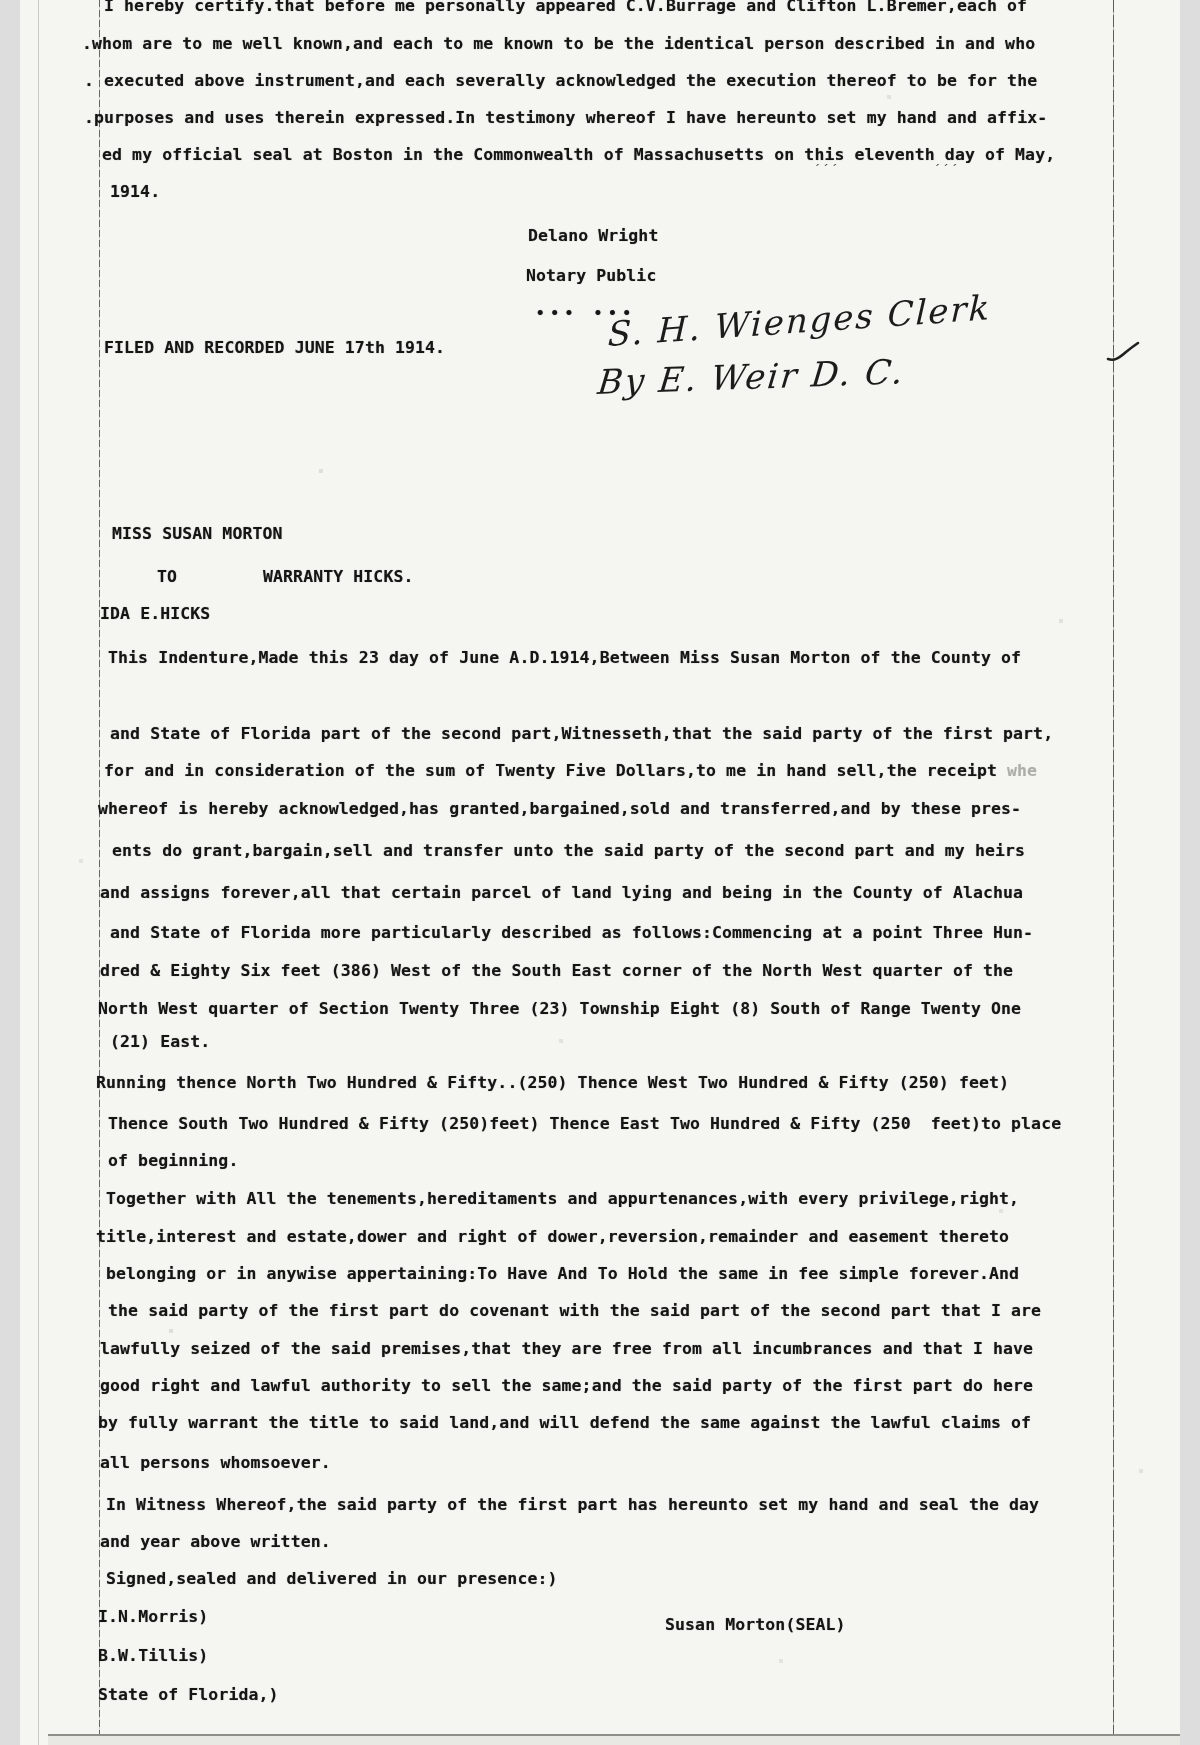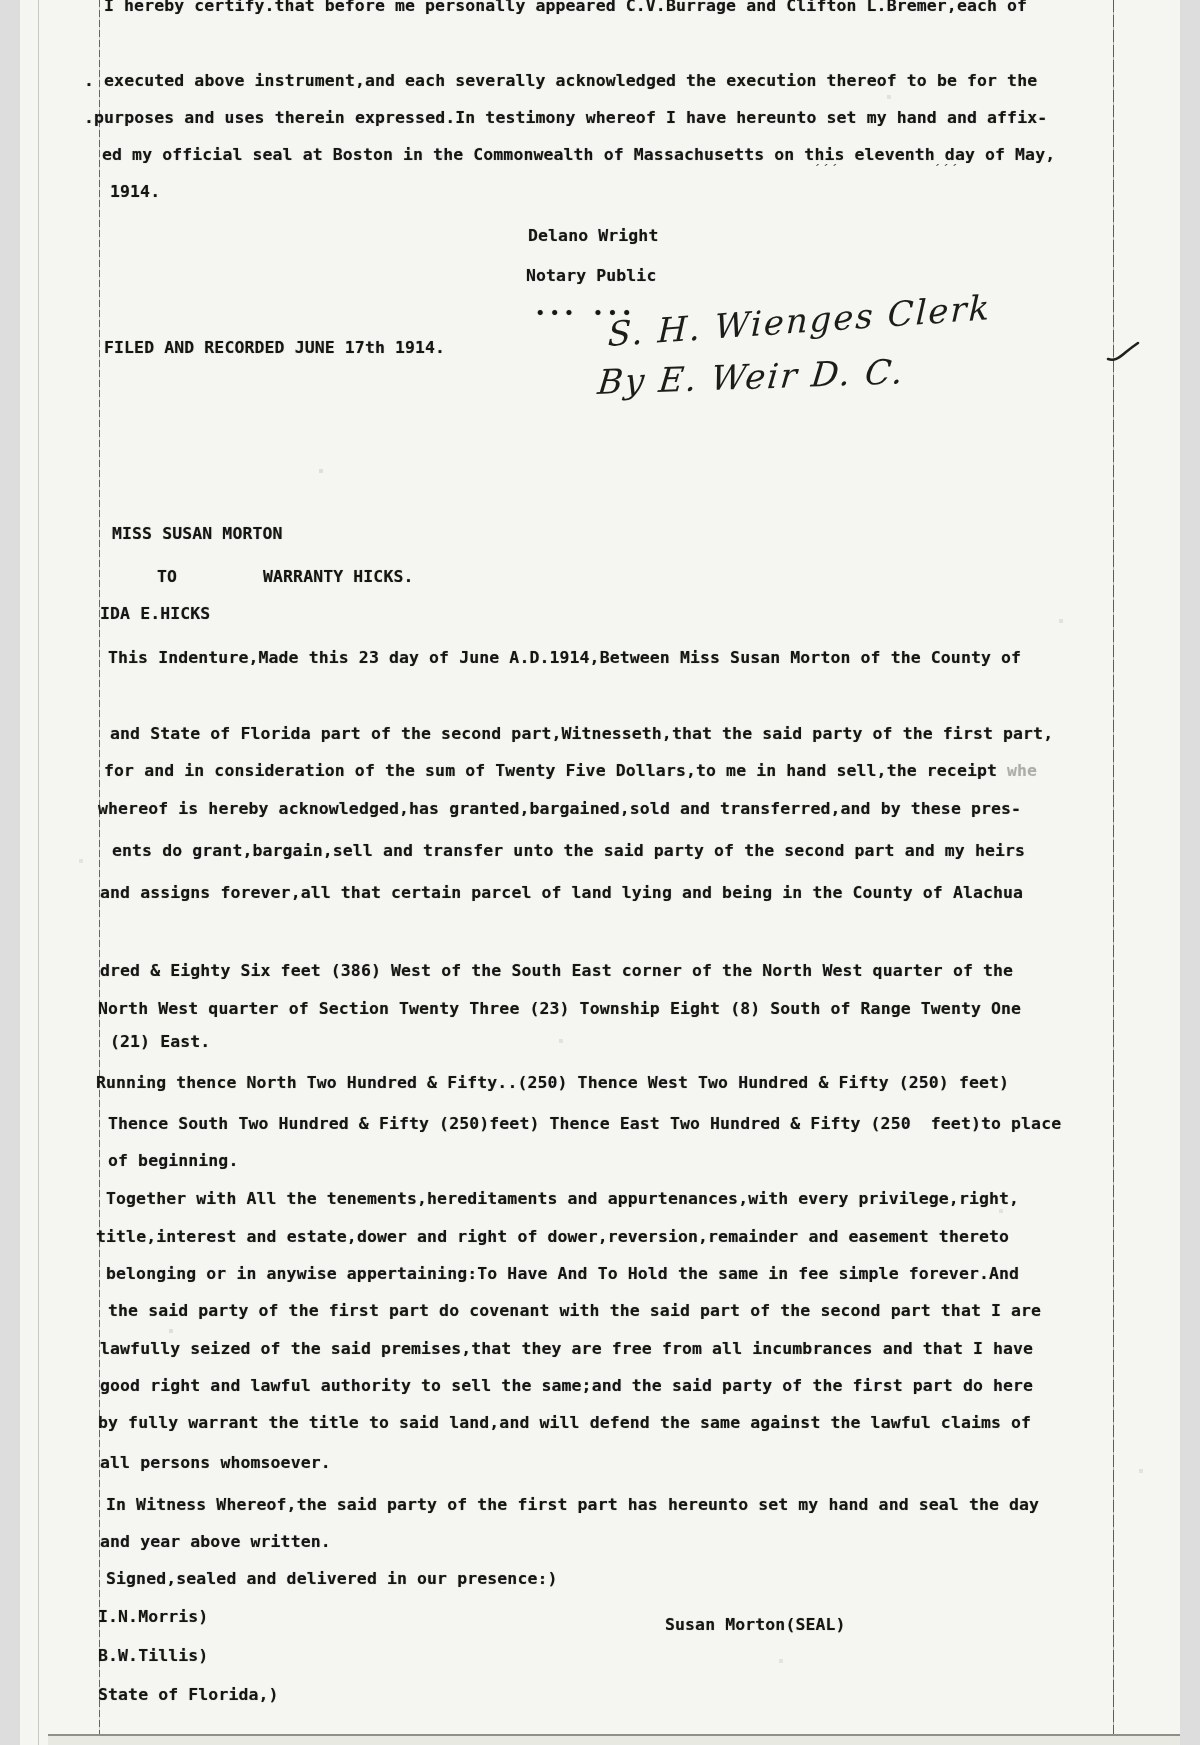--- a/index.html
+++ b/index.html
@@ -51,20 +51,21 @@
 <div class="page">
 
   <div class="vrule rule-faint-left"></div>
   <div class="vrule rule-left"></div>
   <div class="vrule rule-right"></div>
   <div class="vrule rule-faint-right"></div>
   <div class="bottom-band"></div>
   <div class="noise"></div>
 
   <div class="tline" style="top:-4px;left:84px">I hereby certify.that before me personally appeared C.V.Burrage and Clifton L.Bremer,each of</div>
+  <div class="tline" style="top:34px;left:62px">.whom are to me well known,and each to me known to be the identical person described in and who</div>
   <div class="tline" style="top:71px;left:64px">. executed above instrument,and each severally acknowledged the execution thereof to be for the</div>
   <div class="tline" style="top:108px;left:64px">.purposes and uses therein expressed.In testimony whereof I have hereunto set my hand and affix-</div>
   <div class="tline" style="top:145px;left:82px">ed my official seal at Boston in the Commonwealth of Massachusetts on this eleventh day of May,</div>
   <div class="tline" style="top:182px;left:90px">1914.</div>
 
   <span class="marks" style="top:162px;left:793px">′′′</span>
   <span class="marks" style="top:162px;left:913px">′′′</span>
 
   <div class="tline" style="top:226px;left:508px">Delano Wright</div>
   <div class="tline" style="top:266px;left:506px">Notary Public</div>
@@ -81,20 +82,21 @@
   <div class="tline" style="top:567px;left:137px">TO</div>
   <div class="tline" style="top:567px;left:243px">WARRANTY HICKS.</div>
   <div class="tline" style="top:604px;left:80px">IDA E.HICKS</div>
 
   <div class="tline" style="top:648px;left:88px">This Indenture,Made this 23 day of June A.D.1914,Between Miss Susan Morton of the County of</div>
   <div class="tline" style="top:724px;left:90px">and State of Florida part of the second part,Witnesseth,that the said party of the first part,</div>
   <div class="tline" style="top:761px;left:84px"><span>for and in consideration of the sum of Twenty Five Dollars,to me in hand sell,the receipt </span><span class="faint">whe</span></div>
   <div class="tline" style="top:799px;left:78px">whereof is hereby acknowledged,has granted,bargained,sold and transferred,and by these pres-</div>
   <div class="tline" style="top:841px;left:92px">ents do grant,bargain,sell and transfer unto the said party of the second part and my heirs</div>
   <div class="tline" style="top:883px;left:80px">and assigns forever,all that certain parcel of land lying and being in the County of Alachua</div>
+  <div class="tline" style="top:923px;left:90px">and State of Florida more particularly described as follows:Commencing at a point Three Hun-</div>
   <div class="tline" style="top:961px;left:80px">dred &amp; Eighty Six feet (386) West of the South East corner of the North West quarter of the</div>
   <div class="tline" style="top:999px;left:78px">North West quarter of Section Twenty Three (23) Township Eight (8) South of Range Twenty One</div>
   <div class="tline" style="top:1032px;left:90px">(21) East.</div>
   <div class="tline" style="top:1073px;left:76px">Running thence North Two Hundred &amp; Fifty..(250) Thence West Two Hundred &amp; Fifty (250) feet)</div>
   <div class="tline" style="top:1114px;left:88px">Thence South Two Hundred &amp; Fifty (250)feet) Thence East Two Hundred &amp; Fifty (250  feet)to place</div>
   <div class="tline" style="top:1151px;left:88px">of beginning.</div>
   <div class="tline" style="top:1189px;left:86px">Together with All the tenements,hereditaments and appurtenances,with every privilege,right,</div>
   <div class="tline" style="top:1227px;left:76px">title,interest and estate,dower and right of dower,reversion,remainder and easement thereto</div>
   <div class="tline" style="top:1264px;left:86px">belonging or in anywise appertaining:To Have And To Hold the same in fee simple forever.And</div>
   <div class="tline" style="top:1301px;left:88px">the said party of the first part do covenant with the said part of the second part that I are</div>

